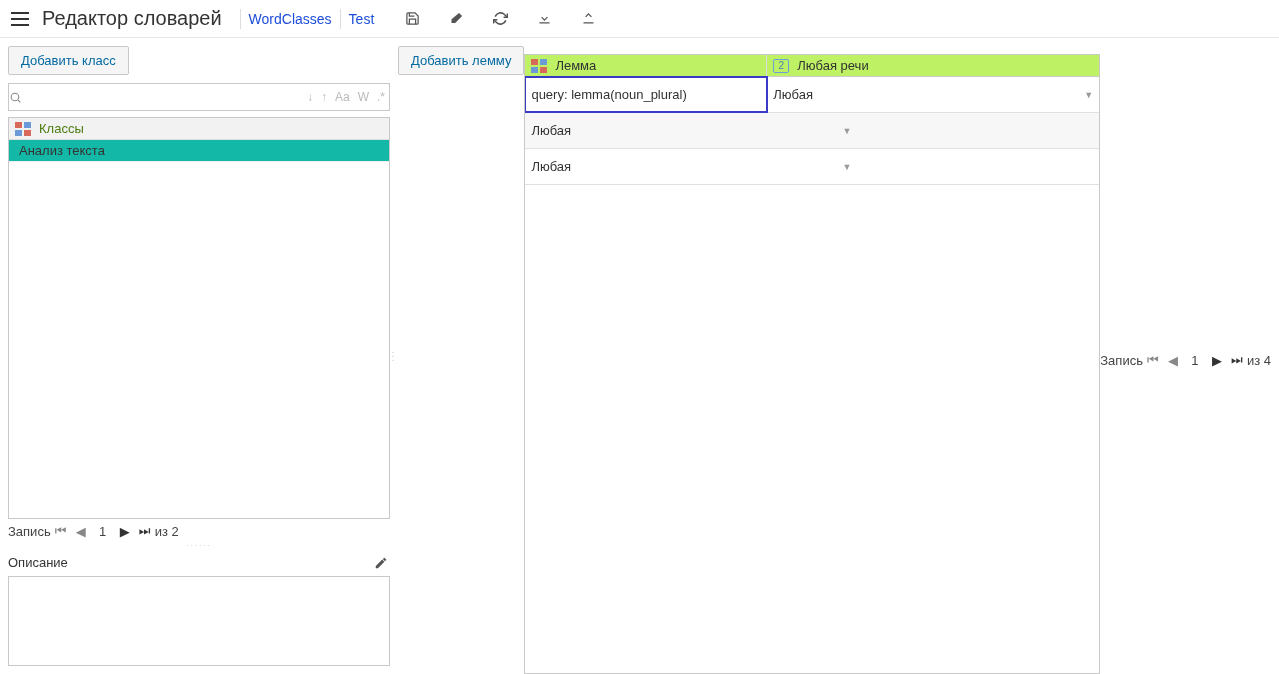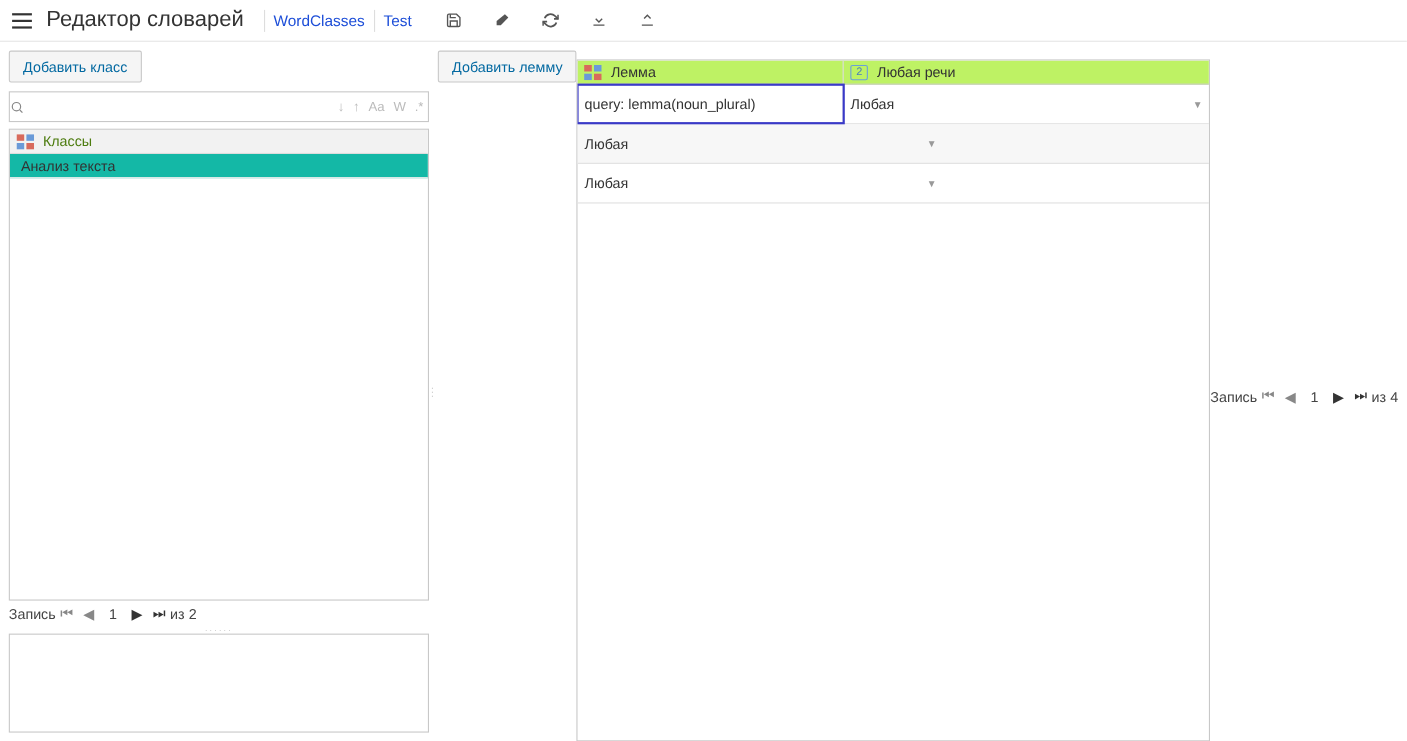--- a/index.html
+++ b/index.html
@@ -134,20 +134,28 @@
     <div class="pager">
       <span>Запись</span>
       <span class="pgbtn">⏮</span>
       <span class="pgbtn">◀</span>
       <span class="cur">1</span>
       <span class="pgbtn enabled">▶</span>
       <span class="pgbtn enabled">⏭</span>
       <span>из 2</span>
     </div>
     <div class="gripper">∙∙∙∙∙∙</div>
+    <div class="desc-head">
+      <span>Описание</span>
+      <span class="edit-icon">
+          <svg width="14" height="14" viewBox="0 0 24 24" fill="currentColor">
+            <path d="M3 17.25V21h3.75L17.81 9.94l-3.75-3.75L3 17.25zM20.71 7.04a1 1 0 0 0 0-1.41l-2.34-2.34a1 1 0 0 0-1.41 0l-1.83 1.83 3.75 3.75 1.83-1.83z"></path>
+          </svg>
+        </span>
+    </div>
     <div class="desc-box"></div>
   </div>
 
   <div class="splitter">
       <div class="dots">·<br>·<br>·</div>
     </div>
 
   <div class="right">
     <div><button class="btn">Добавить лемму</button></div>
     <div class="grid">

